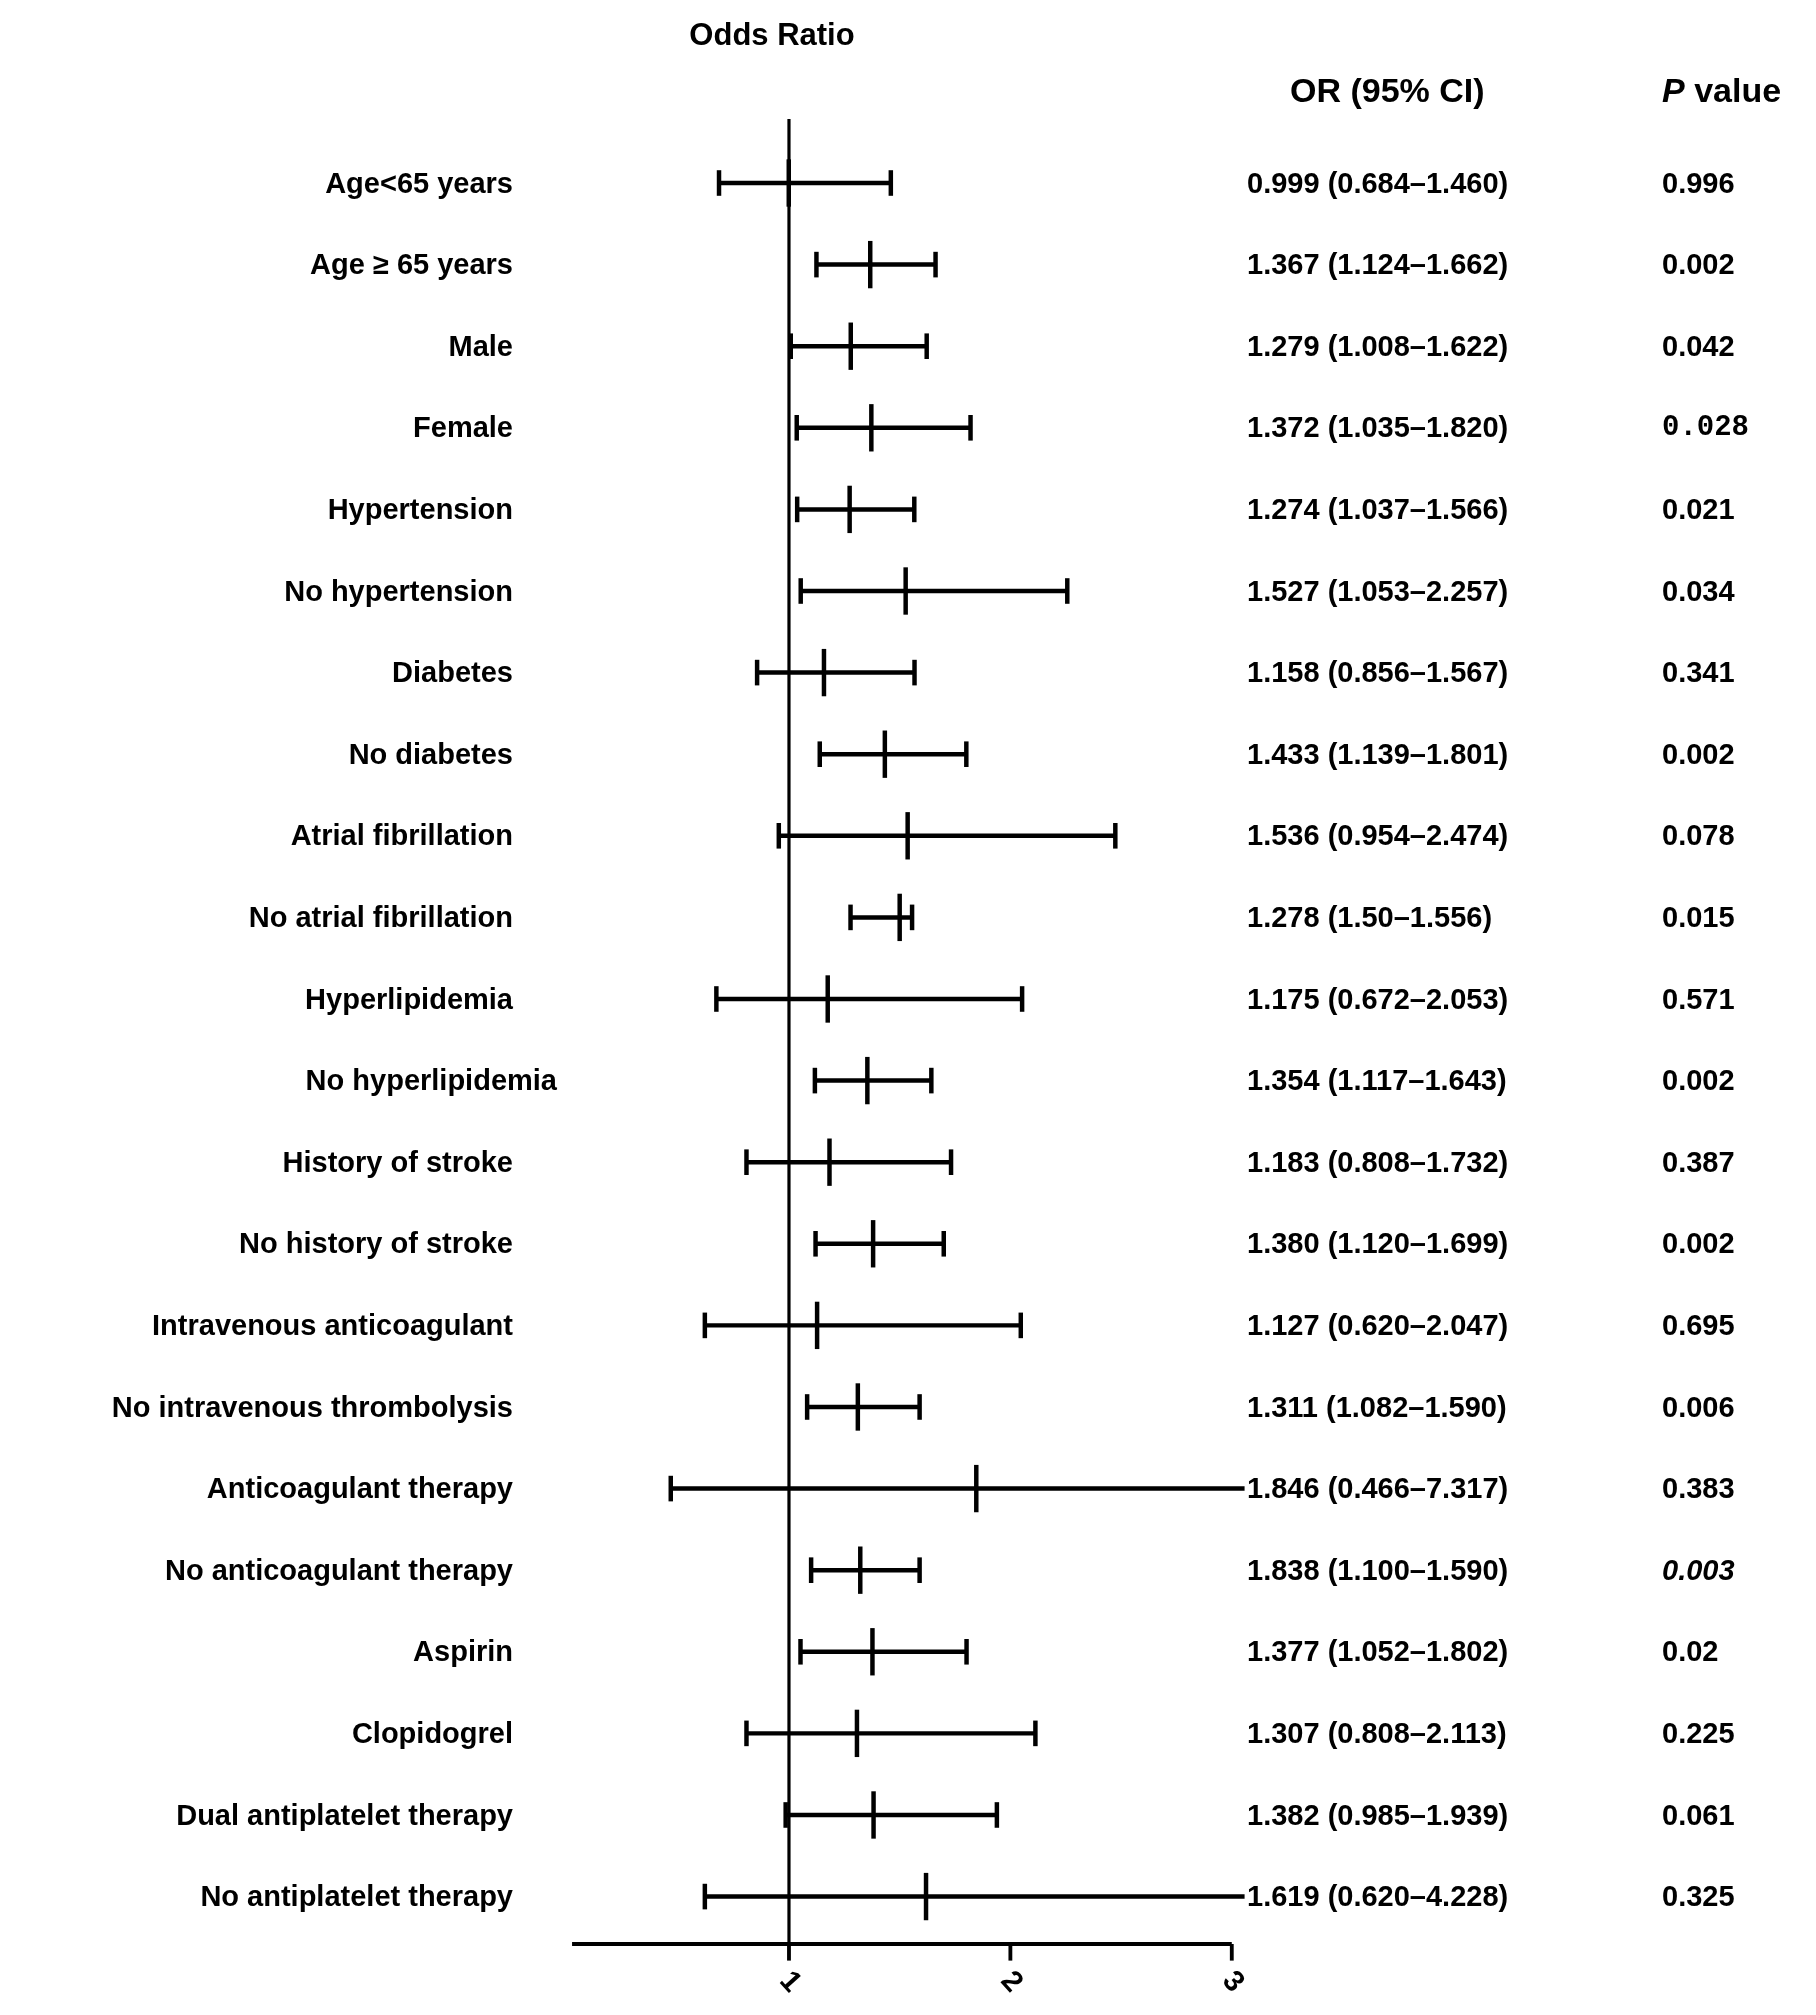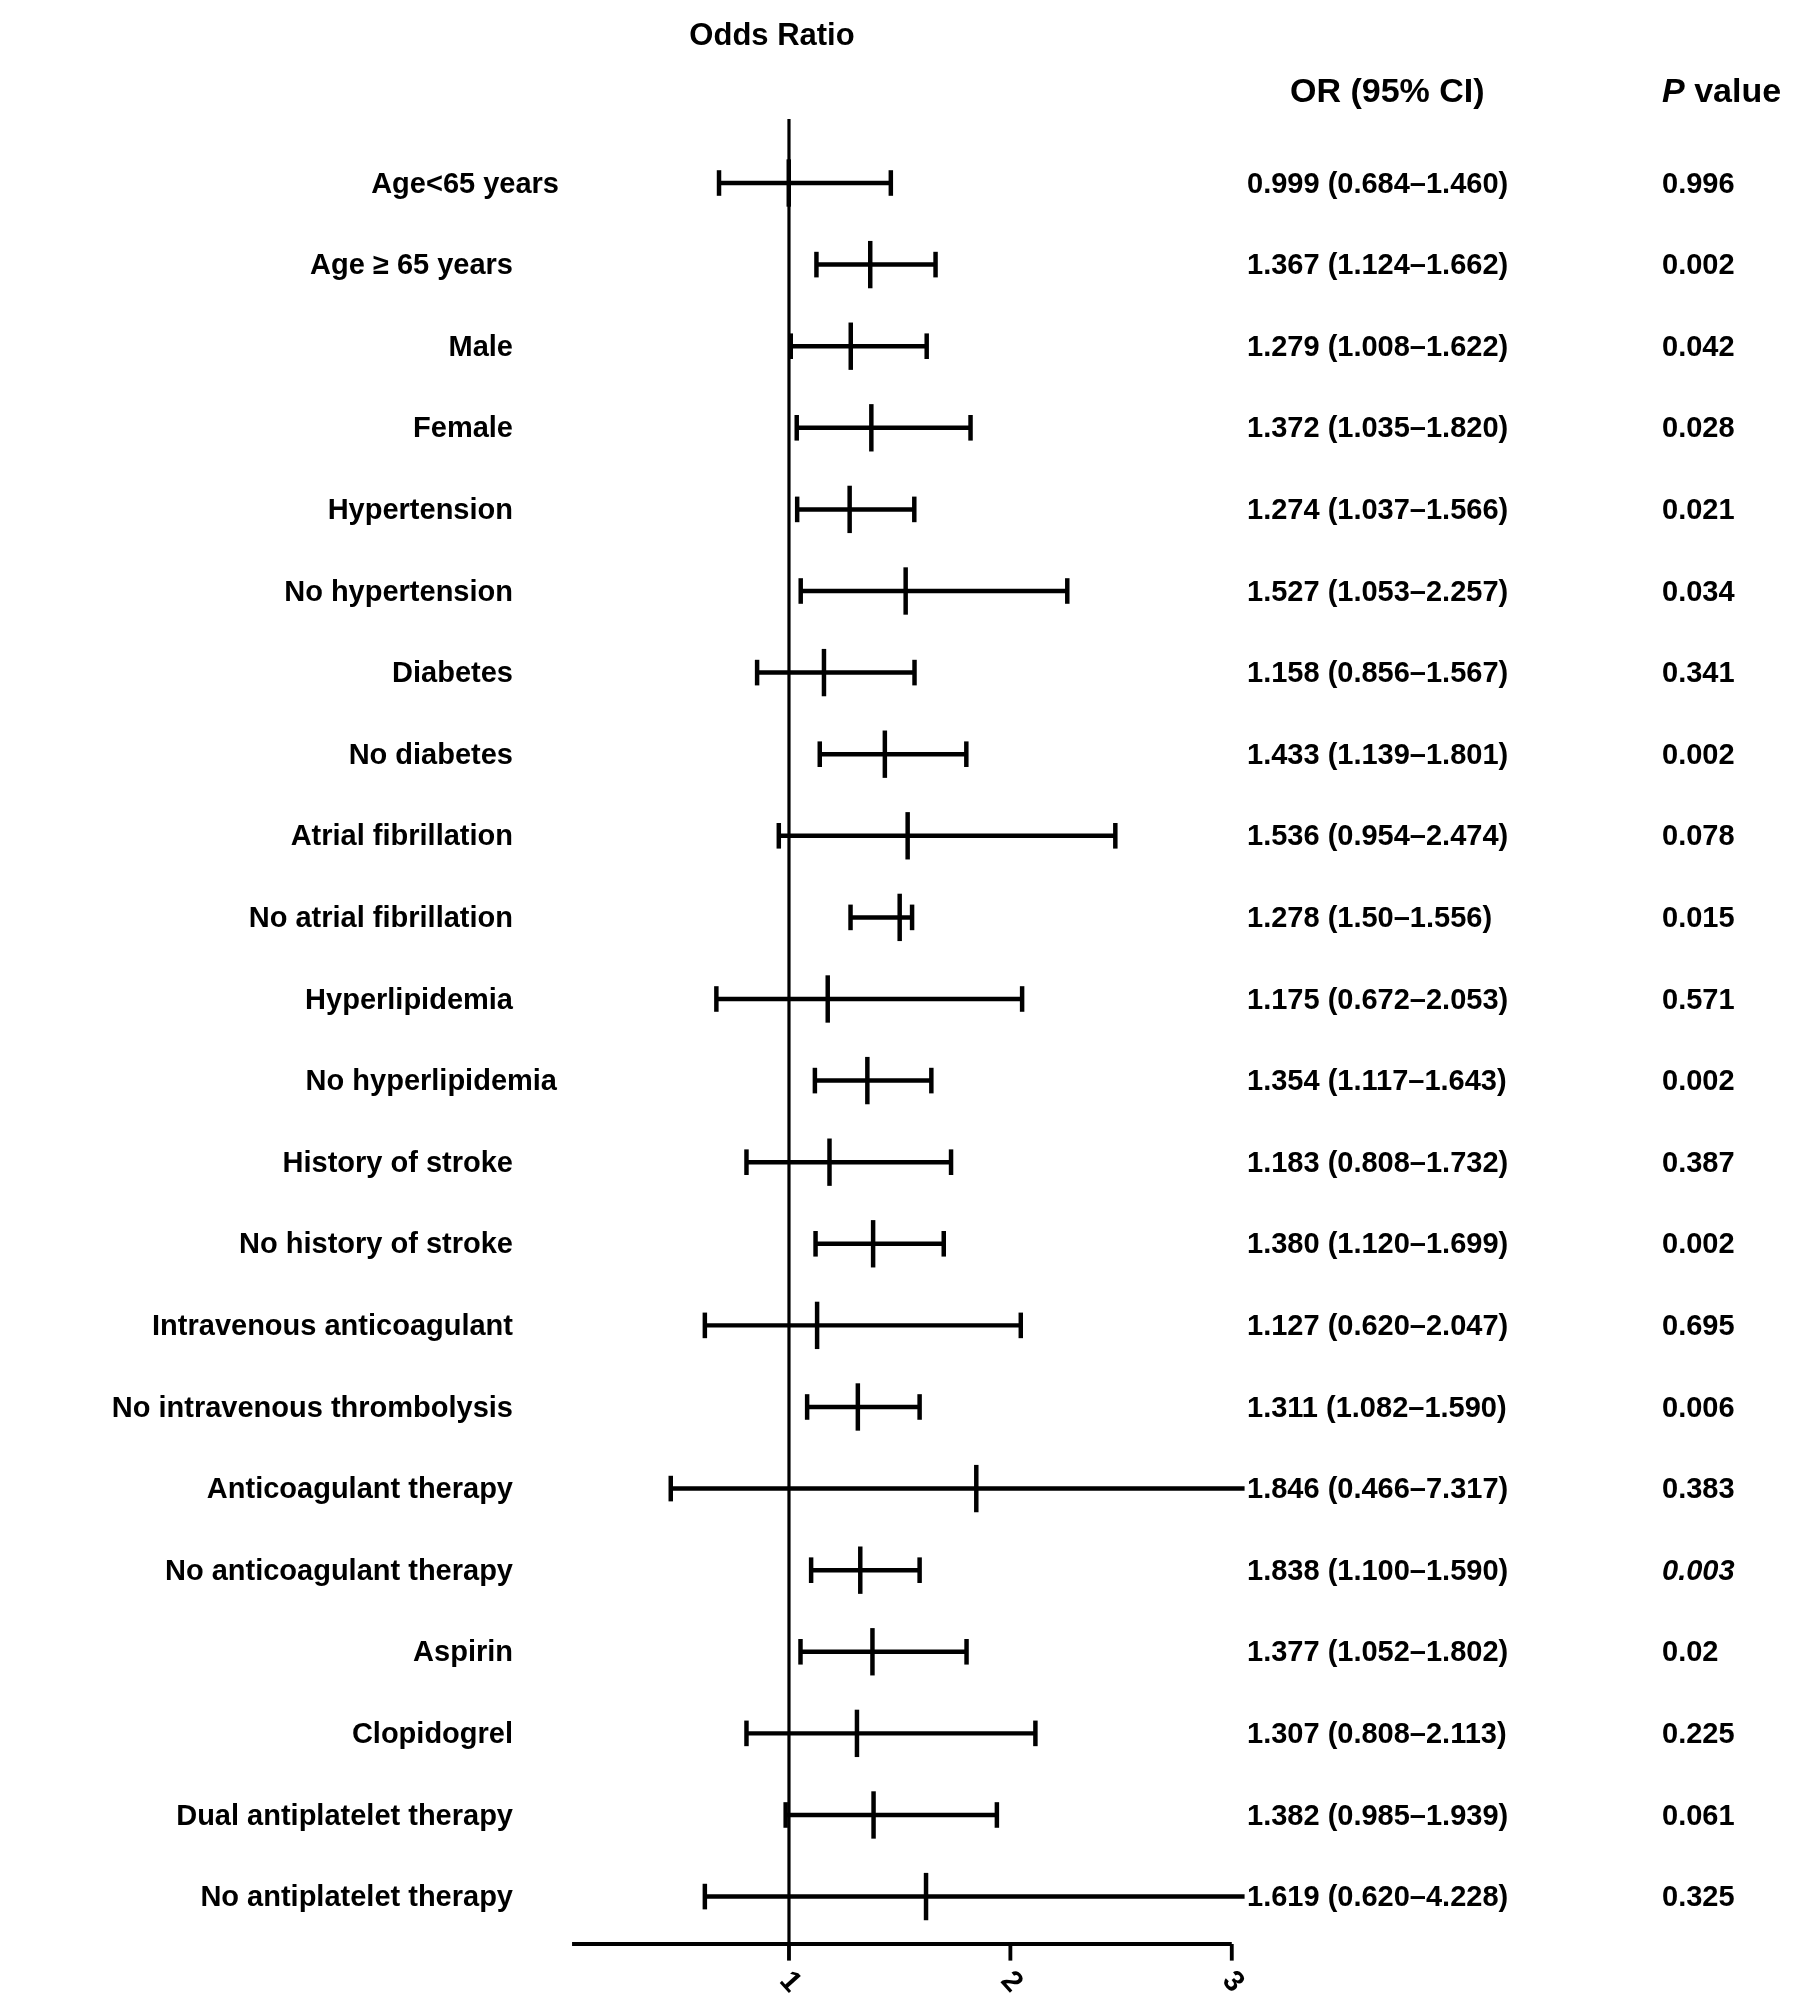--- a/index.html
+++ b/index.html
@@ -160,21 +160,21 @@
       <line x1="1227.81" y1="2836.4" x2="1557.894" y2="2836.4" stroke="#000000" stroke-width="7"></line>
       <line x1="1227.81" y1="2816.4" x2="1227.81" y2="2856.4" stroke="#000000" stroke-width="7"></line>
       <line x1="1557.894" y1="2816.4" x2="1557.894" y2="2856.4" stroke="#000000" stroke-width="7"></line>
       <line x1="1365.172" y1="2799.4" x2="1365.172" y2="2873.4" stroke="#000000" stroke-width="7"></line>
       <line x1="1101.52" y1="2963.92" x2="1945" y2="2963.92" stroke="#000000" stroke-width="7"></line>
       <line x1="1101.52" y1="2943.92" x2="1101.52" y2="2983.92" stroke="#000000" stroke-width="7"></line>
       <line x1="1447.174" y1="2926.92" x2="1447.174" y2="3000.92" stroke="#000000" stroke-width="7"></line>
     </svg>
 
   <div id="label-col">
-      <div class="row-label" style="top: 163px; padding-left: 46px;">Age&lt;65 years</div>
+      <div class="row-label" style="top: 163px;">Age&lt;65 years</div>
       <div class="row-label" style="top: 244px;">Age ≥ 65 years</div>
       <div class="row-label" style="top: 326px;">Male</div>
       <div class="row-label" style="top: 407px;">Female</div>
       <div class="row-label" style="top: 489px;">Hypertension</div>
       <div class="row-label" style="top: 571px;">No hypertension</div>
       <div class="row-label" style="top: 652px;">Diabetes</div>
       <div class="row-label" style="top: 734px;">No diabetes</div>
       <div class="row-label" style="top: 815px;">Atrial fibrillation</div>
       <div class="row-label" style="top: 897px;">No atrial fibrillation</div>
       <div class="row-label" style="top: 979px;">Hyperlipidemia</div>
@@ -211,21 +211,21 @@
       <div class="row-or" style="top: 1550px;">1.838 (1.100–1.590)</div>
       <div class="row-or" style="top: 1631px;">1.377 (1.052–1.802)</div>
       <div class="row-or" style="top: 1713px;">1.307 (0.808–2.113)</div>
       <div class="row-or" style="top: 1795px;">1.382 (0.985–1.939)</div>
       <div class="row-or" style="top: 1876px;">1.619 (0.620–4.228)</div>
     </div>
   <div id="p-col">
       <div class="row-p" style="top: 163px;">0.996</div>
       <div class="row-p" style="top: 244px;">0.002</div>
       <div class="row-p" style="top: 326px;">0.042</div>
-      <div class="row-p" style="top: 407px;">0.028</div>
+      <div class="row-p" style="top: 407px; font-family: Liberation Mono, monospace;">0.028</div>
       <div class="row-p" style="top: 489px;">0.021</div>
       <div class="row-p" style="top: 571px;">0.034</div>
       <div class="row-p" style="top: 652px;">0.341</div>
       <div class="row-p" style="top: 734px;">0.002</div>
       <div class="row-p" style="top: 815px;">0.078</div>
       <div class="row-p" style="top: 897px;">0.015</div>
       <div class="row-p" style="top: 979px;">0.571</div>
       <div class="row-p" style="top: 1060px;">0.002</div>
       <div class="row-p" style="top: 1142px;">0.387</div>
       <div class="row-p" style="top: 1223px;">0.002</div>

